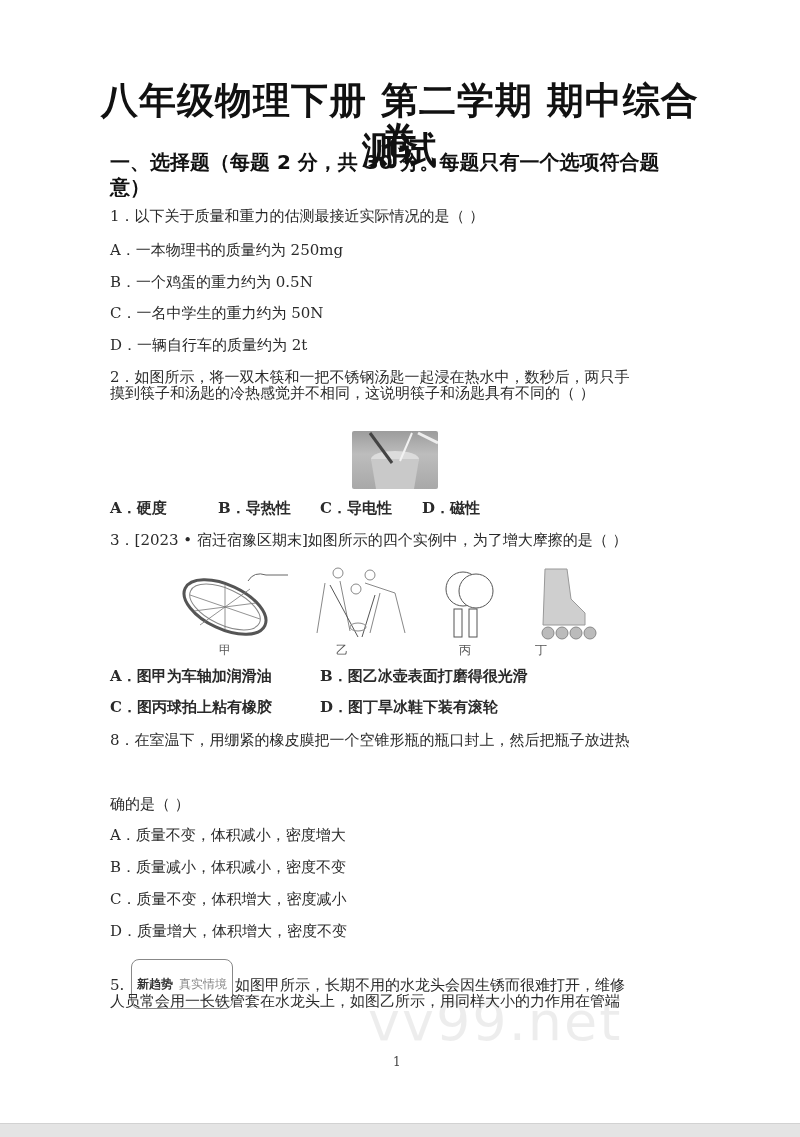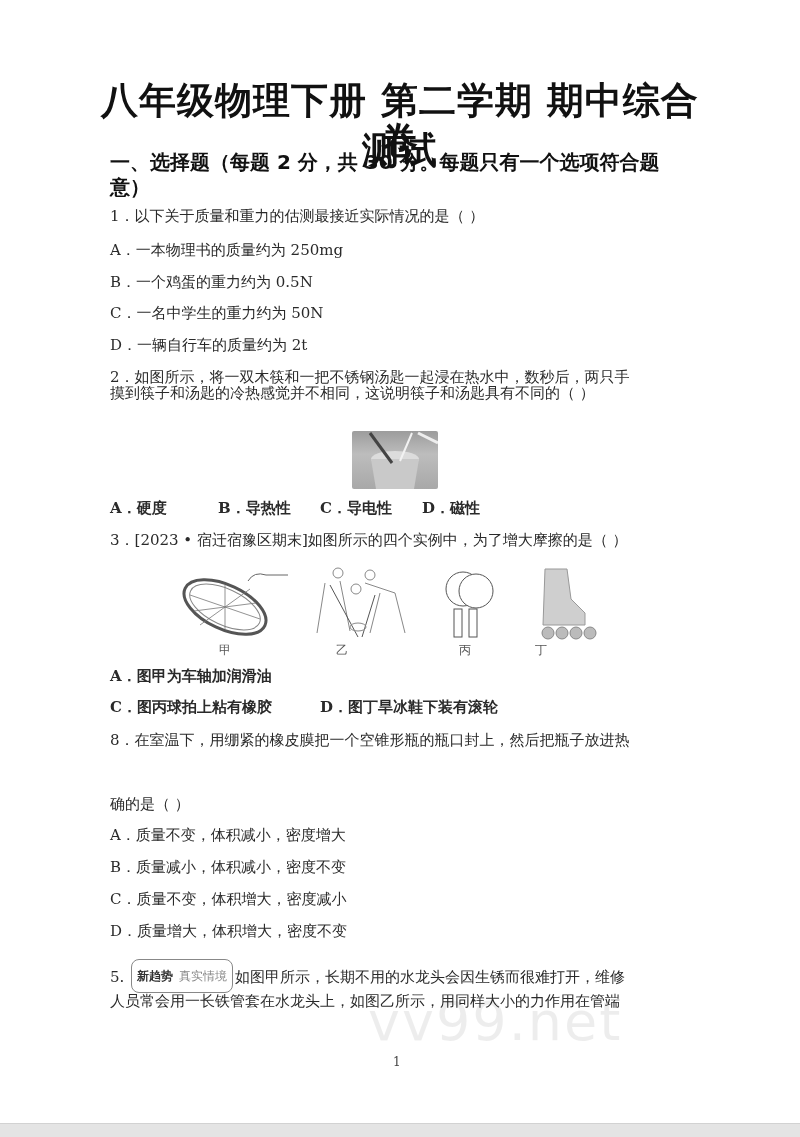--- a/index.html
+++ b/index.html
@@ -26,21 +26,21 @@
     .opt-row { position: absolute; left: 110px; font-size: 15px; color: #2a2a2a; white-space: nowrap; }
     .opt-row span { position: absolute; top: 0; font-weight: bold; }
     .fig-q2 {
       position: absolute; left: 352px; top: 431px; width: 86px; height: 58px;
       background: linear-gradient(180deg,#9c9c9c 0%,#bdbdbd 40%,#a8a8a8 100%); border-radius: 2px;
     }
     .figs { position: absolute; left: 180px; top: 565px; width: 420px; height: 95px; }
     .fig-cap { position: absolute; top: 77px; font-size: 12px; color: #555; }
     .badge {
       display: inline-block; border: 1.5px solid #888; border-radius: 8px;
-      padding: 8px 5px; font-size: 12px; line-height: 16px; vertical-align: 2px; margin: 0 2px;
+      padding: 16px 5px; font-size: 12px; line-height: 16px; vertical-align: 2px; margin: 0 2px;
       font-family: "DejaVu Sans", "Liberation Sans", sans-serif;
     }
     .badge b { color: #333; }
     .badge i { font-style: normal; color: #888; margin-left: 6px; }
     .watermark {
       position: absolute; left: 368px; top: 990px; font-family: "DejaVu Sans", "Liberation Sans", sans-serif;
       font-weight: normal; font-size: 54px; color: rgba(0,0,0,0.07); letter-spacing: 2px;
     }
     .page-num { position: absolute; left: 393px; top: 1055px; font-size: 12px; color: #444; }
     .bottom-band {
@@ -123,20 +123,21 @@
           </g>
       </g>
     </svg>
     <span class="fig-cap" style="left:39px">甲</span>
     <span class="fig-cap" style="left:156px">乙</span>
     <span class="fig-cap" style="left:279px">丙</span>
     <span class="fig-cap" style="left:355px">丁</span>
   </div>
   <div class="opt-row" style="top:667px; width:560px; height:20px;">
     <span style="left:0">A．图甲为车轴加润滑油</span>
+    <span style="left:210px">B．图乙冰壶表面打磨得很光滑</span>
   </div>
   <div class="opt-row" style="top:698px; width:560px; height:20px;">
     <span style="left:0">C．图丙球拍上粘有橡胶</span>
     <span style="left:210px">D．图丁旱冰鞋下装有滚轮</span>
   </div>
 
   <div class="line" style="top:731px">8．在室温下，用绷紧的橡皮膜把一个空锥形瓶的瓶口封上，然后把瓶子放进热</div>
   <div class="line" style="top:795px">确的是（ ）</div>
   <div class="line" style="top:826px">A．质量不变，体积减小，密度增大</div>
   <div class="line" style="top:858px">B．质量减小，体积减小，密度不变</div>

